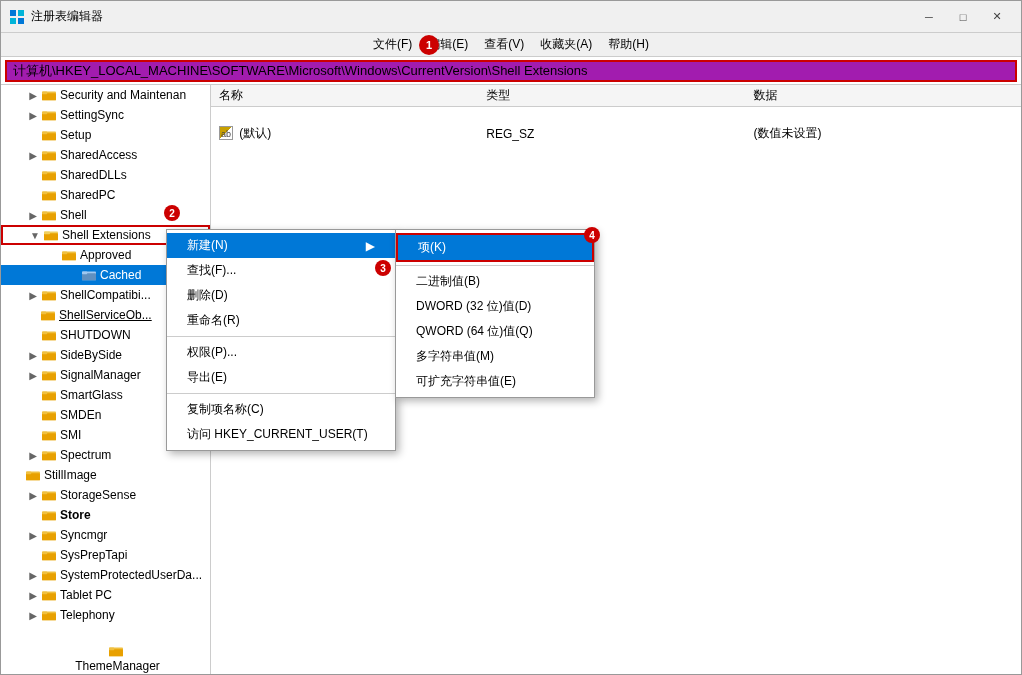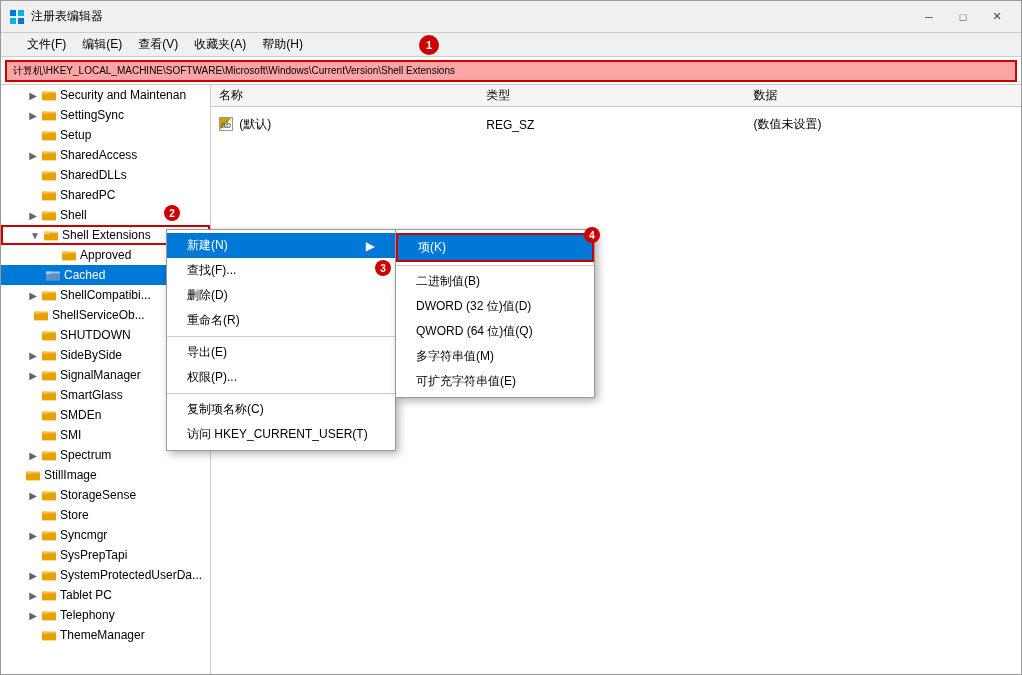--- a/index.html
+++ b/index.html
@@ -57,44 +57,45 @@
       display: flex;
       align-items: center;
       justify-content: center;
       color: #444;
     }
     .menubar {
       height: 24px;
       background: #f0f0f0;
       display: flex;
       align-items: center;
-      padding: 0 18px;
+      padding: 0 8px;
       border-bottom: 1px solid #ccc;
+      justify-content: center;
     }
     .menu-item {
       padding: 2px 8px;
       cursor: pointer;
       font-size: 12px;
       color: #000;
     }
     .addressbar {
       height: 28px;
       background: #fff;
       display: flex;
       align-items: center;
       padding: 0 4px;
       border-bottom: 1px solid #ccc;
     }
     .addressbar-path {
       flex: 1;
       border: 2px solid #cc0000;
       padding: 2px 6px;
-      font-size: 10px;
-      color: #000;
-      background: #fca5a5;
+      font-size: 13px;
+      color: #000;
+      background: #a21caf;
       height: 22px;
       display: flex;
       align-items: center;
     }
     .main-content {
       display: flex;
       flex: 1;
       overflow: hidden;
     }
     .sidebar {
@@ -156,21 +157,21 @@
     .detail-table th {
       text-align: left;
       padding: 2px 8px;
       font-weight: normal;
       font-size: 12px;
       border-bottom: 1px solid #ccc;
       background: #f5f5f5;
       color: #000;
     }
     .detail-table td {
-      padding: 9px 8px;
+      padding: 18px 8px;
       font-size: 12px;
       color: #000;
       vertical-align: middle;
     }
     .default-icon {
       display: inline-flex;
       align-items: center;
       gap: 3px;
     }
     
@@ -387,21 +388,21 @@
         <span class="folder-icon">
           <svg viewBox="0 0 16 16">
               <rect x="0" y="4" width="16" height="10" rx="1" fill="#f0c040"></rect>
               <rect x="0" y="6" width="16" height="8" rx="1" fill="#e8a000"></rect>
               <rect x="0" y="4" width="6" height="3" rx="1" fill="#f0c040"></rect>
             </svg>
         </span>
         <span>Approved</span>
       </div>
 
-      <div class="tree-item selected" style="padding-left:28px;">
+      <div class="tree-item selected" style="padding-left:64px;">
         <span class="tree-arrow" style="visibility:hidden; color:#fff;">▶</span>
         <span class="folder-icon">
           <svg viewBox="0 0 16 16">
               <rect x="0" y="4" width="16" height="10" rx="1" fill="#a0c8f0"></rect>
               <rect x="0" y="6" width="16" height="8" rx="1" fill="#6090c0"></rect>
               <rect x="0" y="4" width="6" height="3" rx="1" fill="#a0c8f0"></rect>
             </svg>
         </span>
         <span>Cached</span>
       </div>
@@ -411,21 +412,21 @@
         <span class="folder-icon">
           <svg viewBox="0 0 16 16">
               <rect x="0" y="4" width="16" height="10" rx="1" fill="#f0c040"></rect>
               <rect x="0" y="6" width="16" height="8" rx="1" fill="#e8a000"></rect>
               <rect x="0" y="4" width="6" height="3" rx="1" fill="#f0c040"></rect>
             </svg>
         </span>
         <span>ShellCompatibi...</span>
       </div>
 
-      <div class="tree-item" style="padding-left:16px;">
+      <div class="tree-item" style="padding-left:23px;text-decoration:underline;">
         <span class="tree-arrow" style="visibility:hidden;">▶</span>
         <span class="folder-icon">
           <svg viewBox="0 0 16 16">
               <rect x="0" y="4" width="16" height="10" rx="1" fill="#f0c040"></rect>
               <rect x="0" y="6" width="16" height="8" rx="1" fill="#e8a000"></rect>
               <rect x="0" y="4" width="6" height="3" rx="1" fill="#f0c040"></rect>
             </svg>
         </span>
         <span>ShellServiceOb...</span>
       </div>
@@ -532,21 +533,21 @@
         <span class="folder-icon">
           <svg viewBox="0 0 16 16">
               <rect x="0" y="4" width="16" height="10" rx="1" fill="#f0c040"></rect>
               <rect x="0" y="6" width="16" height="8" rx="1" fill="#e8a000"></rect>
               <rect x="0" y="4" width="6" height="3" rx="1" fill="#f0c040"></rect>
             </svg>
         </span>
         <span>StorageSense</span>
       </div>
 
-      <div class="tree-item" style="padding-left:24px;">
+      <div class="tree-item" style="padding-left:24px;font-weight:bold;">
         <span class="tree-arrow" style="visibility:hidden;">▶</span>
         <span class="folder-icon">
           <svg viewBox="0 0 16 16">
               <rect x="0" y="4" width="16" height="10" rx="1" fill="#f0c040"></rect>
               <rect x="0" y="6" width="16" height="8" rx="1" fill="#e8a000"></rect>
               <rect x="0" y="4" width="6" height="3" rx="1" fill="#f0c040"></rect>
             </svg>
         </span>
         <span>Store</span>
       </div>
@@ -604,21 +605,21 @@
         <span class="folder-icon">
           <svg viewBox="0 0 16 16">
               <rect x="0" y="4" width="16" height="10" rx="1" fill="#f0c040"></rect>
               <rect x="0" y="6" width="16" height="8" rx="1" fill="#e8a000"></rect>
               <rect x="0" y="4" width="6" height="3" rx="1" fill="#f0c040"></rect>
             </svg>
         </span>
         <span>Telephony</span>
       </div>
 
-      <div class="tree-item" style="padding-left:24px;">
+      <div class="tree-item" style="padding-left:24px;flex-direction:column;">
         <span class="tree-arrow" style="visibility:hidden;">▶</span>
         <span class="folder-icon">
           <svg viewBox="0 0 16 16">
               <rect x="0" y="4" width="16" height="10" rx="1" fill="#f0c040"></rect>
               <rect x="0" y="6" width="16" height="8" rx="1" fill="#e8a000"></rect>
               <rect x="0" y="4" width="6" height="3" rx="1" fill="#f0c040"></rect>
             </svg>
         </span>
         <span>ThemeManager</span>
       </div>
@@ -655,22 +656,22 @@
       <span>新建(N)</span>
       <span>▶</span>
     </div>
     <div class="ctx-item ctx-item-with-arrow" style="position:relative;">
       <span>查找(F)...</span>
       <span class="badge" style="position:absolute; right:4px; top:2px; width:16px; height:16px; font-size:10px;">3</span>
     </div>
     <div class="ctx-item">删除(D)</div>
     <div class="ctx-item">重命名(R)</div>
     <div class="ctx-separator"></div>
+    <div class="ctx-item">权限(P)...</div>
     <div class="ctx-item">导出(E)</div>
-    <div class="ctx-item">权限(P)...</div>
     <div class="ctx-separator"></div>
     <div class="ctx-item">复制项名称(C)</div>
     <div class="ctx-item">访问 HKEY_CURRENT_USER(T)</div>
   </div>
 
   <div class="submenu">
     <div class="submenu-item highlighted" style="position:relative; border:2px solid #cc0000;">
       <span>项(K)</span>
       <span class="badge" style="position:absolute; right:-8px; top:-8px; width:16px; height:16px; font-size:10px;">4</span>
     </div>

